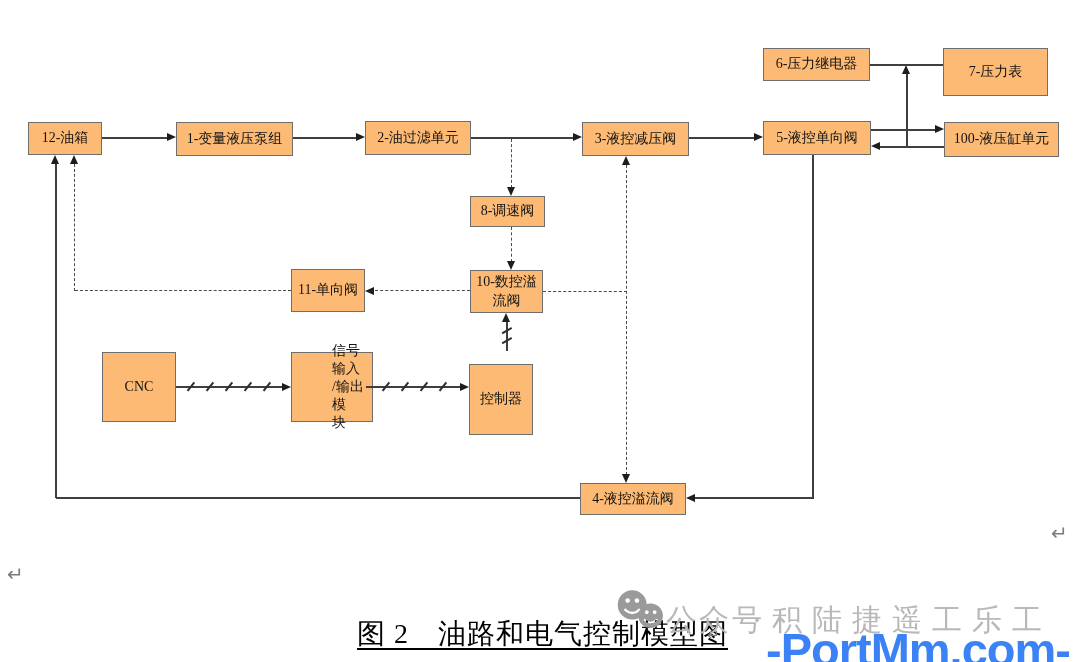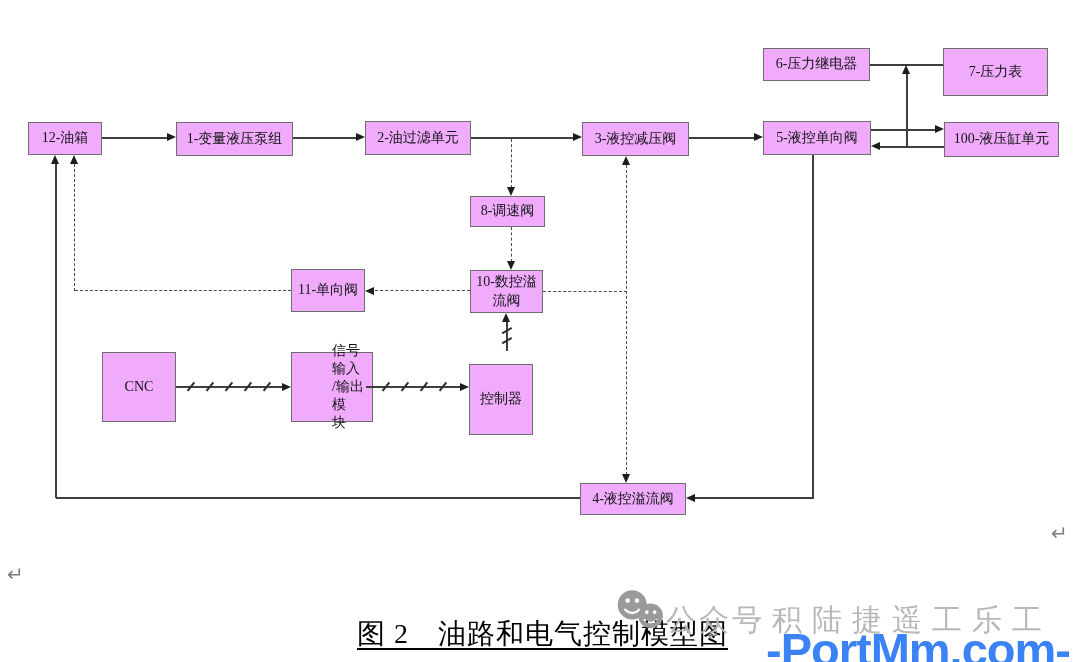--- a/index.html
+++ b/index.html
@@ -3,21 +3,21 @@
 <meta charset="utf-8">
 <style>
   html,body{margin:0;padding:0;background:#ffffff;}
   .canvas{
     position:relative;width:1080px;height:662px;background:#ffffff;overflow:hidden;
     font-family:"Liberation Serif","DejaVu Serif",serif;
   }
   
   .node{
     position:absolute;box-sizing:border-box;
-    border:1.5px solid #6e6e6e;background:#f0abfc;
+    border:1.5px solid #6e6e6e;background:#fdba74;
     display:flex;align-items:center;justify-content:center;
     text-align:center;white-space:pre-line;
     color:#141414;font-size:14px;line-height:1.3;
   }
   .node.align-left{justify-content:flex-start;text-align:left;padding-left:5px;}
   
   .hl{position:absolute;height:0;border-top:2px solid #3f3f3f;}
   .vl{position:absolute;width:0;border-left:2px solid #3f3f3f;}
   .hd{position:absolute;height:0;border-top:1.5px dashed #4a4a4a;}
   .vd{position:absolute;width:0;border-left:1.5px dashed #4a4a4a;}

